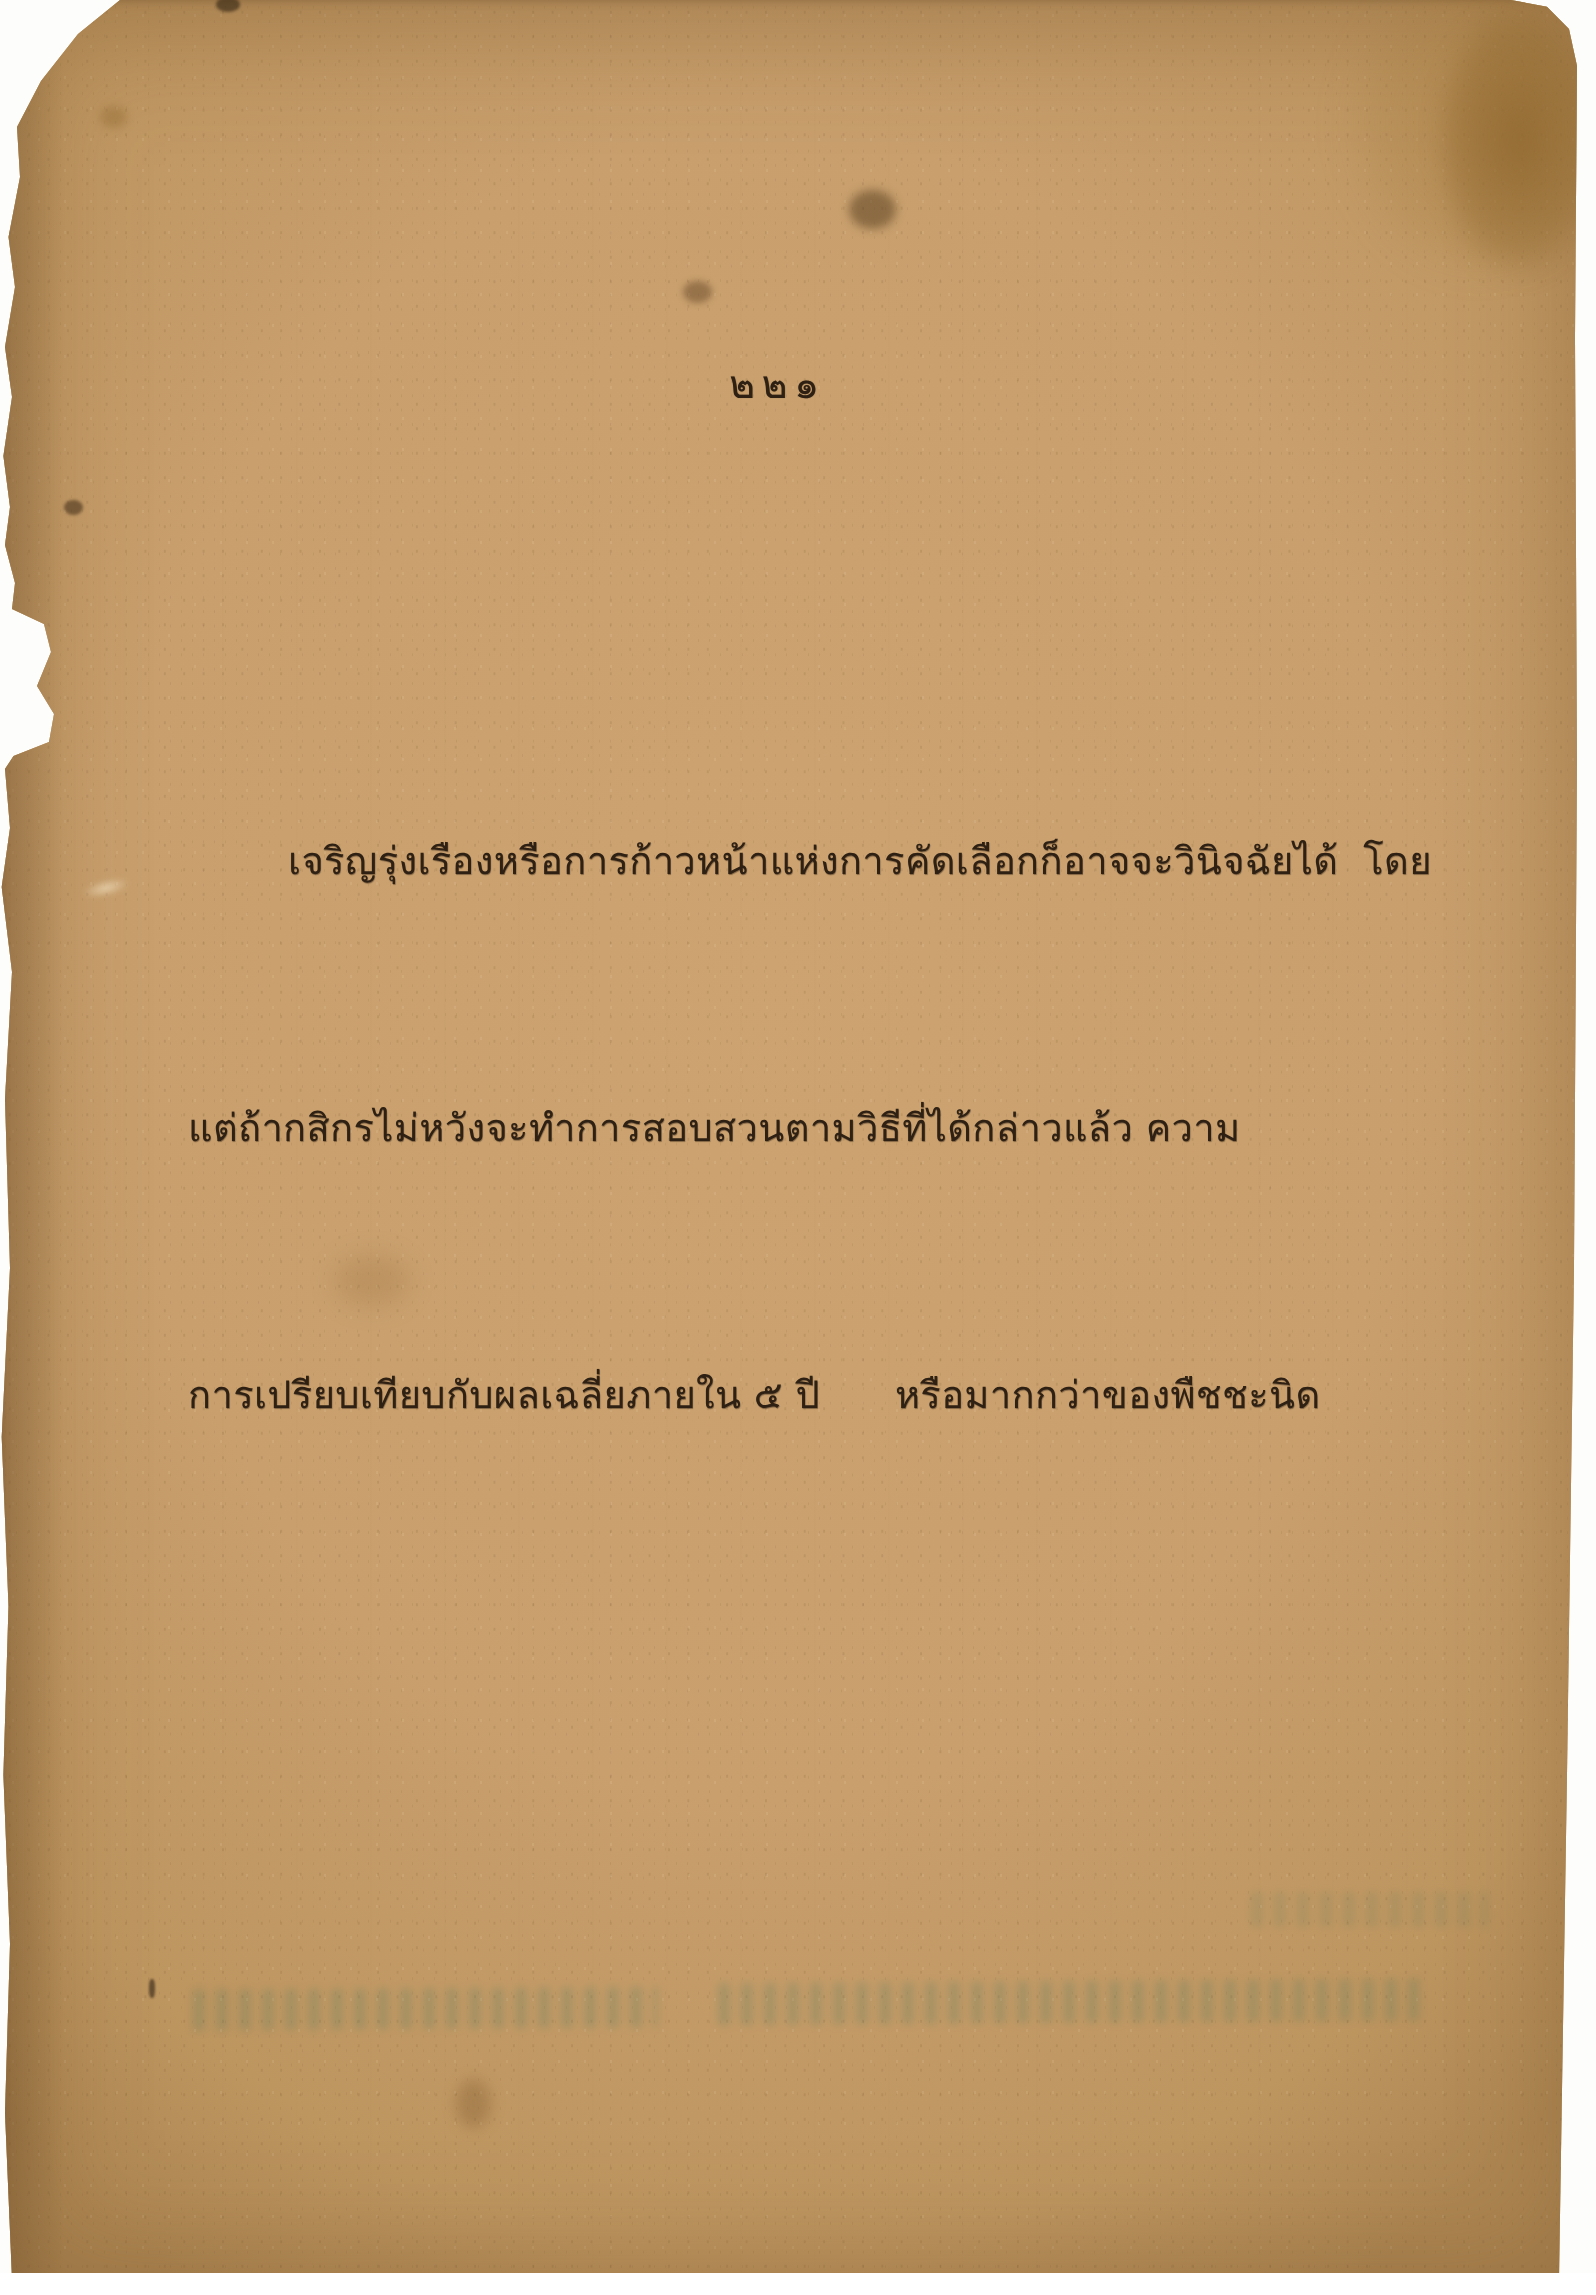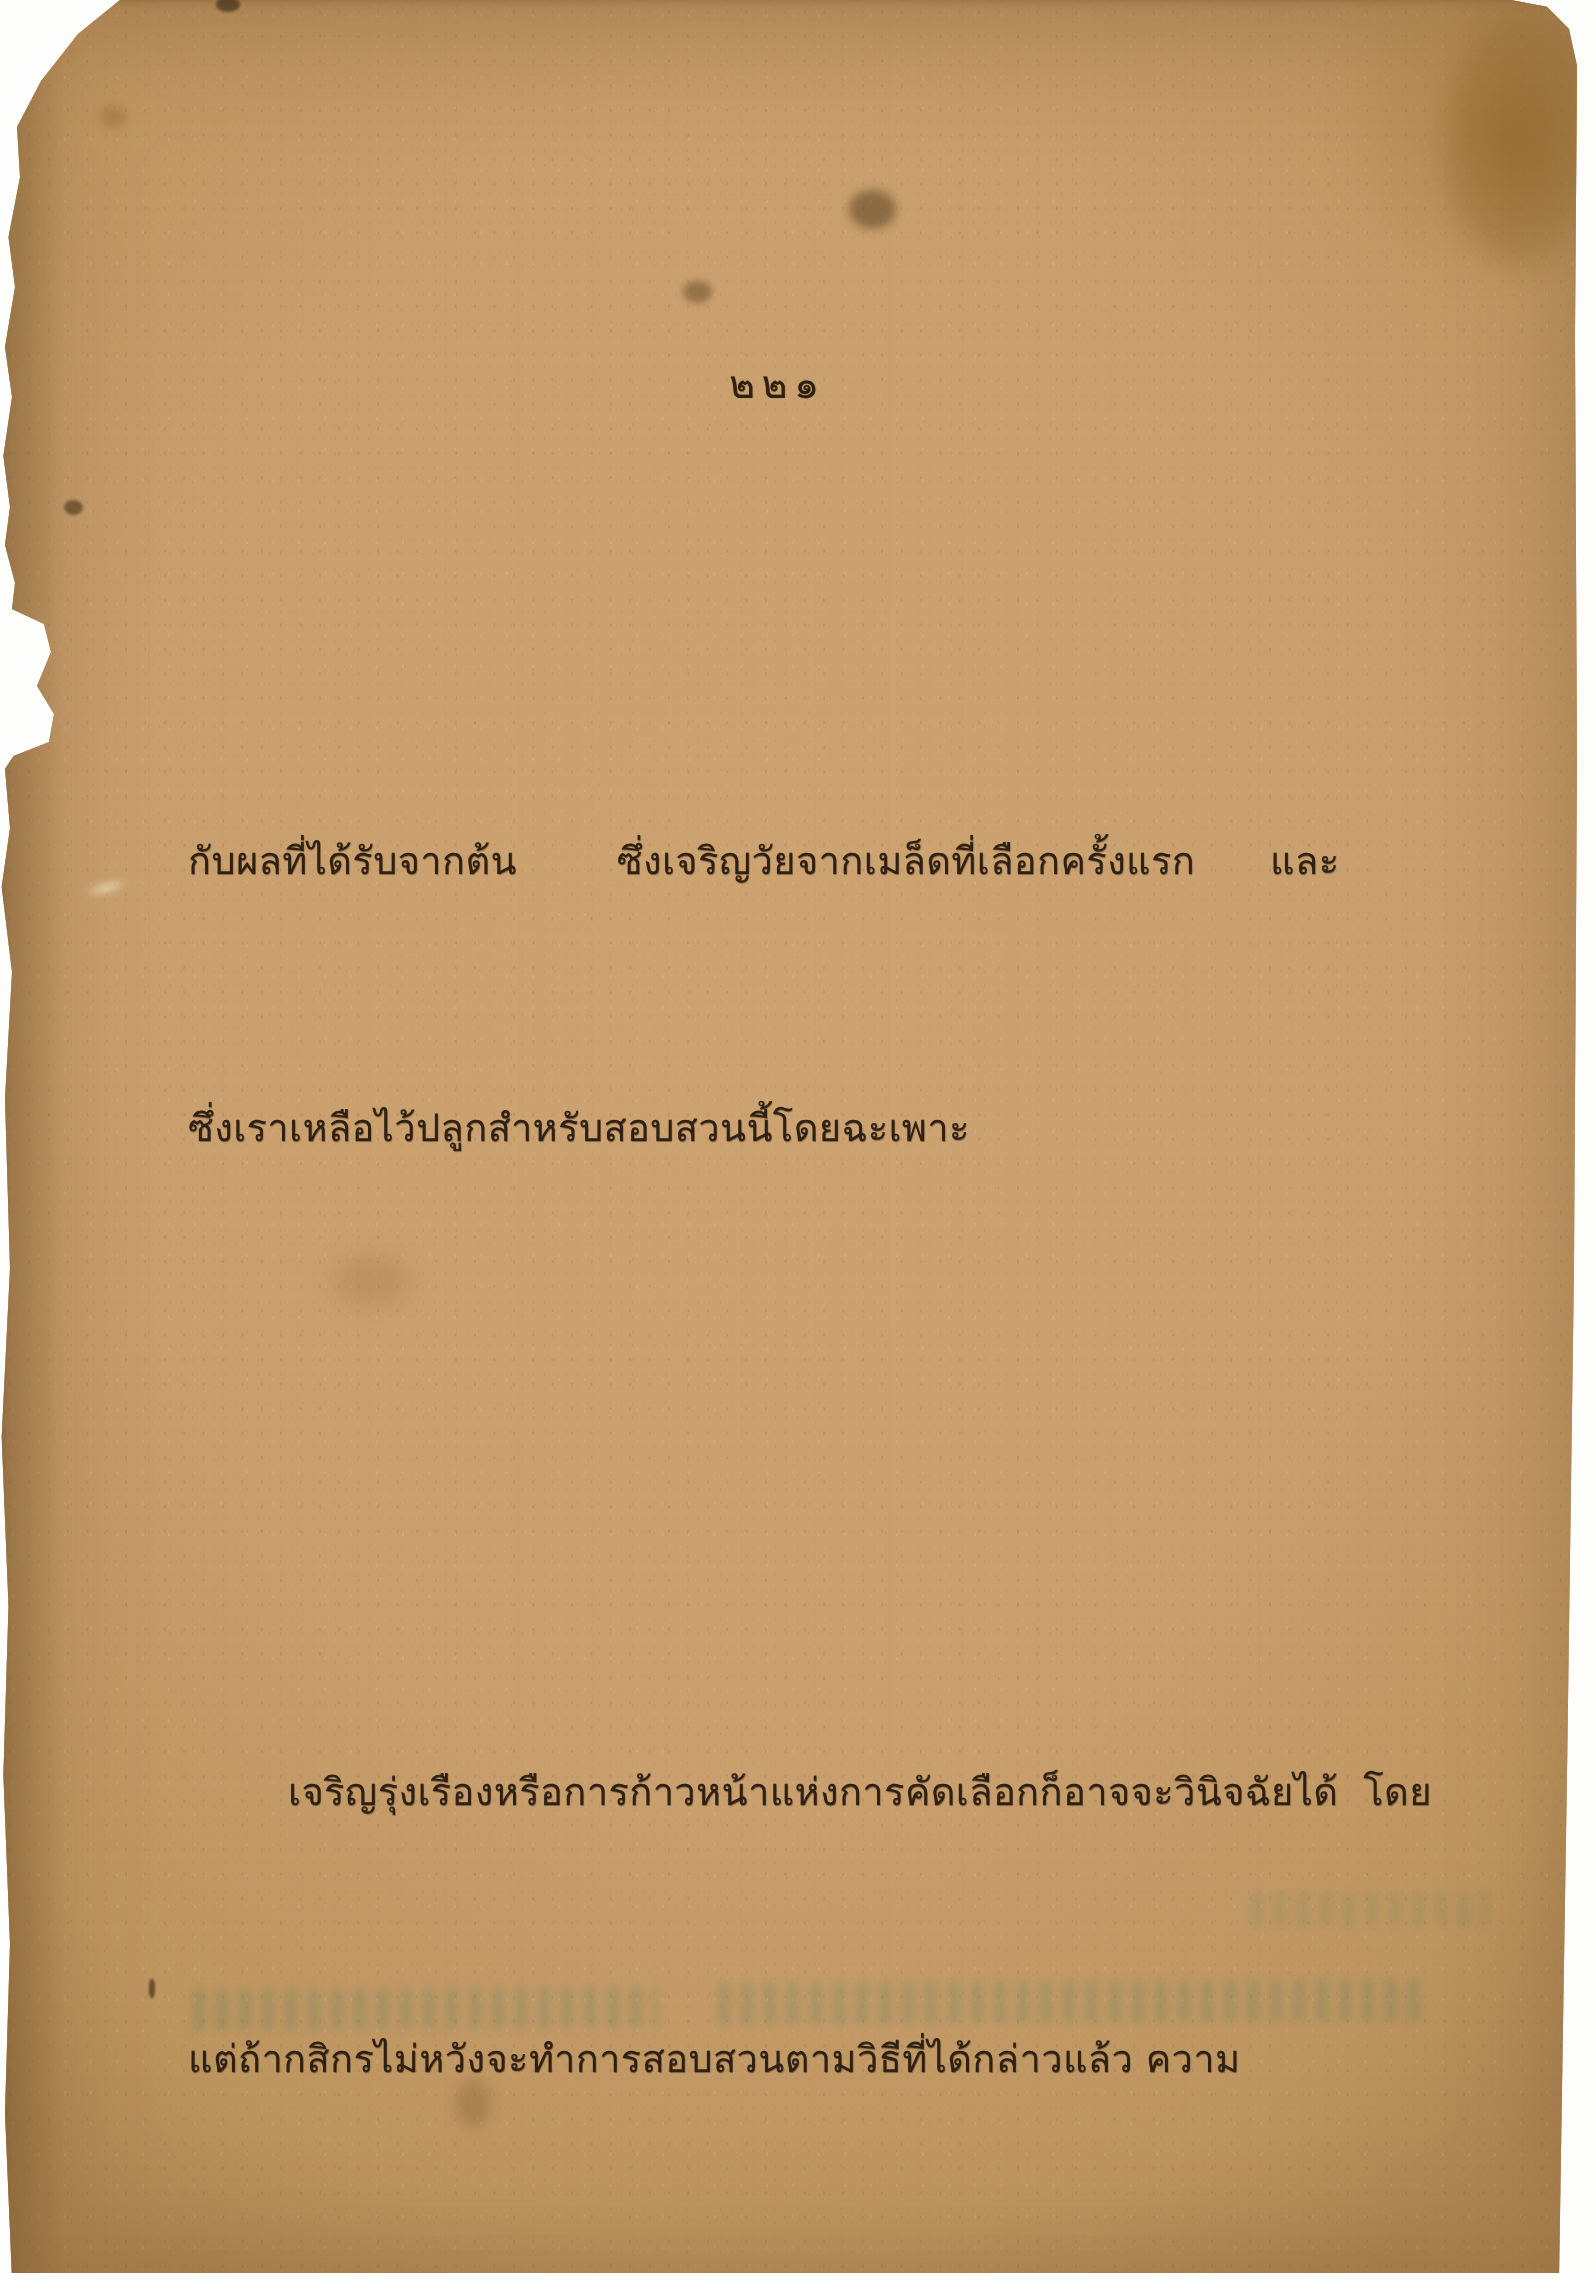--- a/index.html
+++ b/index.html
@@ -79,24 +79,20 @@
     <div class="stain spot4"></div>
     <div class="stain spot5"></div>
     <div class="stain spot6"></div>
     <div class="stain spot7"></div>
     <div class="stain spot8"></div>
     <div class="stain crease"></div>
 
     <div class="page-number">๒๒๑</div>
 
     <div class="text-block">
-      <div class="para">
-        <div class="line">กับผลที่ได้รับจากต้น        ซึ่งเจริญวัยจากเมล็ดที่เลือกครั้งแรก      และ</div>
-        <div class="line">ซึ่งเราเหลือไว้ปลูกสำหรับสอบสวนนี้โดยฉะเพาะ</div>
-      </div>
       <div class="para indented">
         <div class="line">เจริญรุ่งเรืองหรือการก้าวหน้าแห่งการคัดเลือกก็อาจจะวินิจฉัยได้  โดย</div>
         <div class="line">แต่ถ้ากสิกรไม่หวังจะทำการสอบสวนตามวิธีที่ได้กล่าวแล้ว ความ</div>
         <div class="line">การเปรียบเทียบกับผลเฉลี่ยภายใน ๕ ปี      หรือมากกว่าของพืชชะนิด</div>
         
         
         
         
         
       </div>

